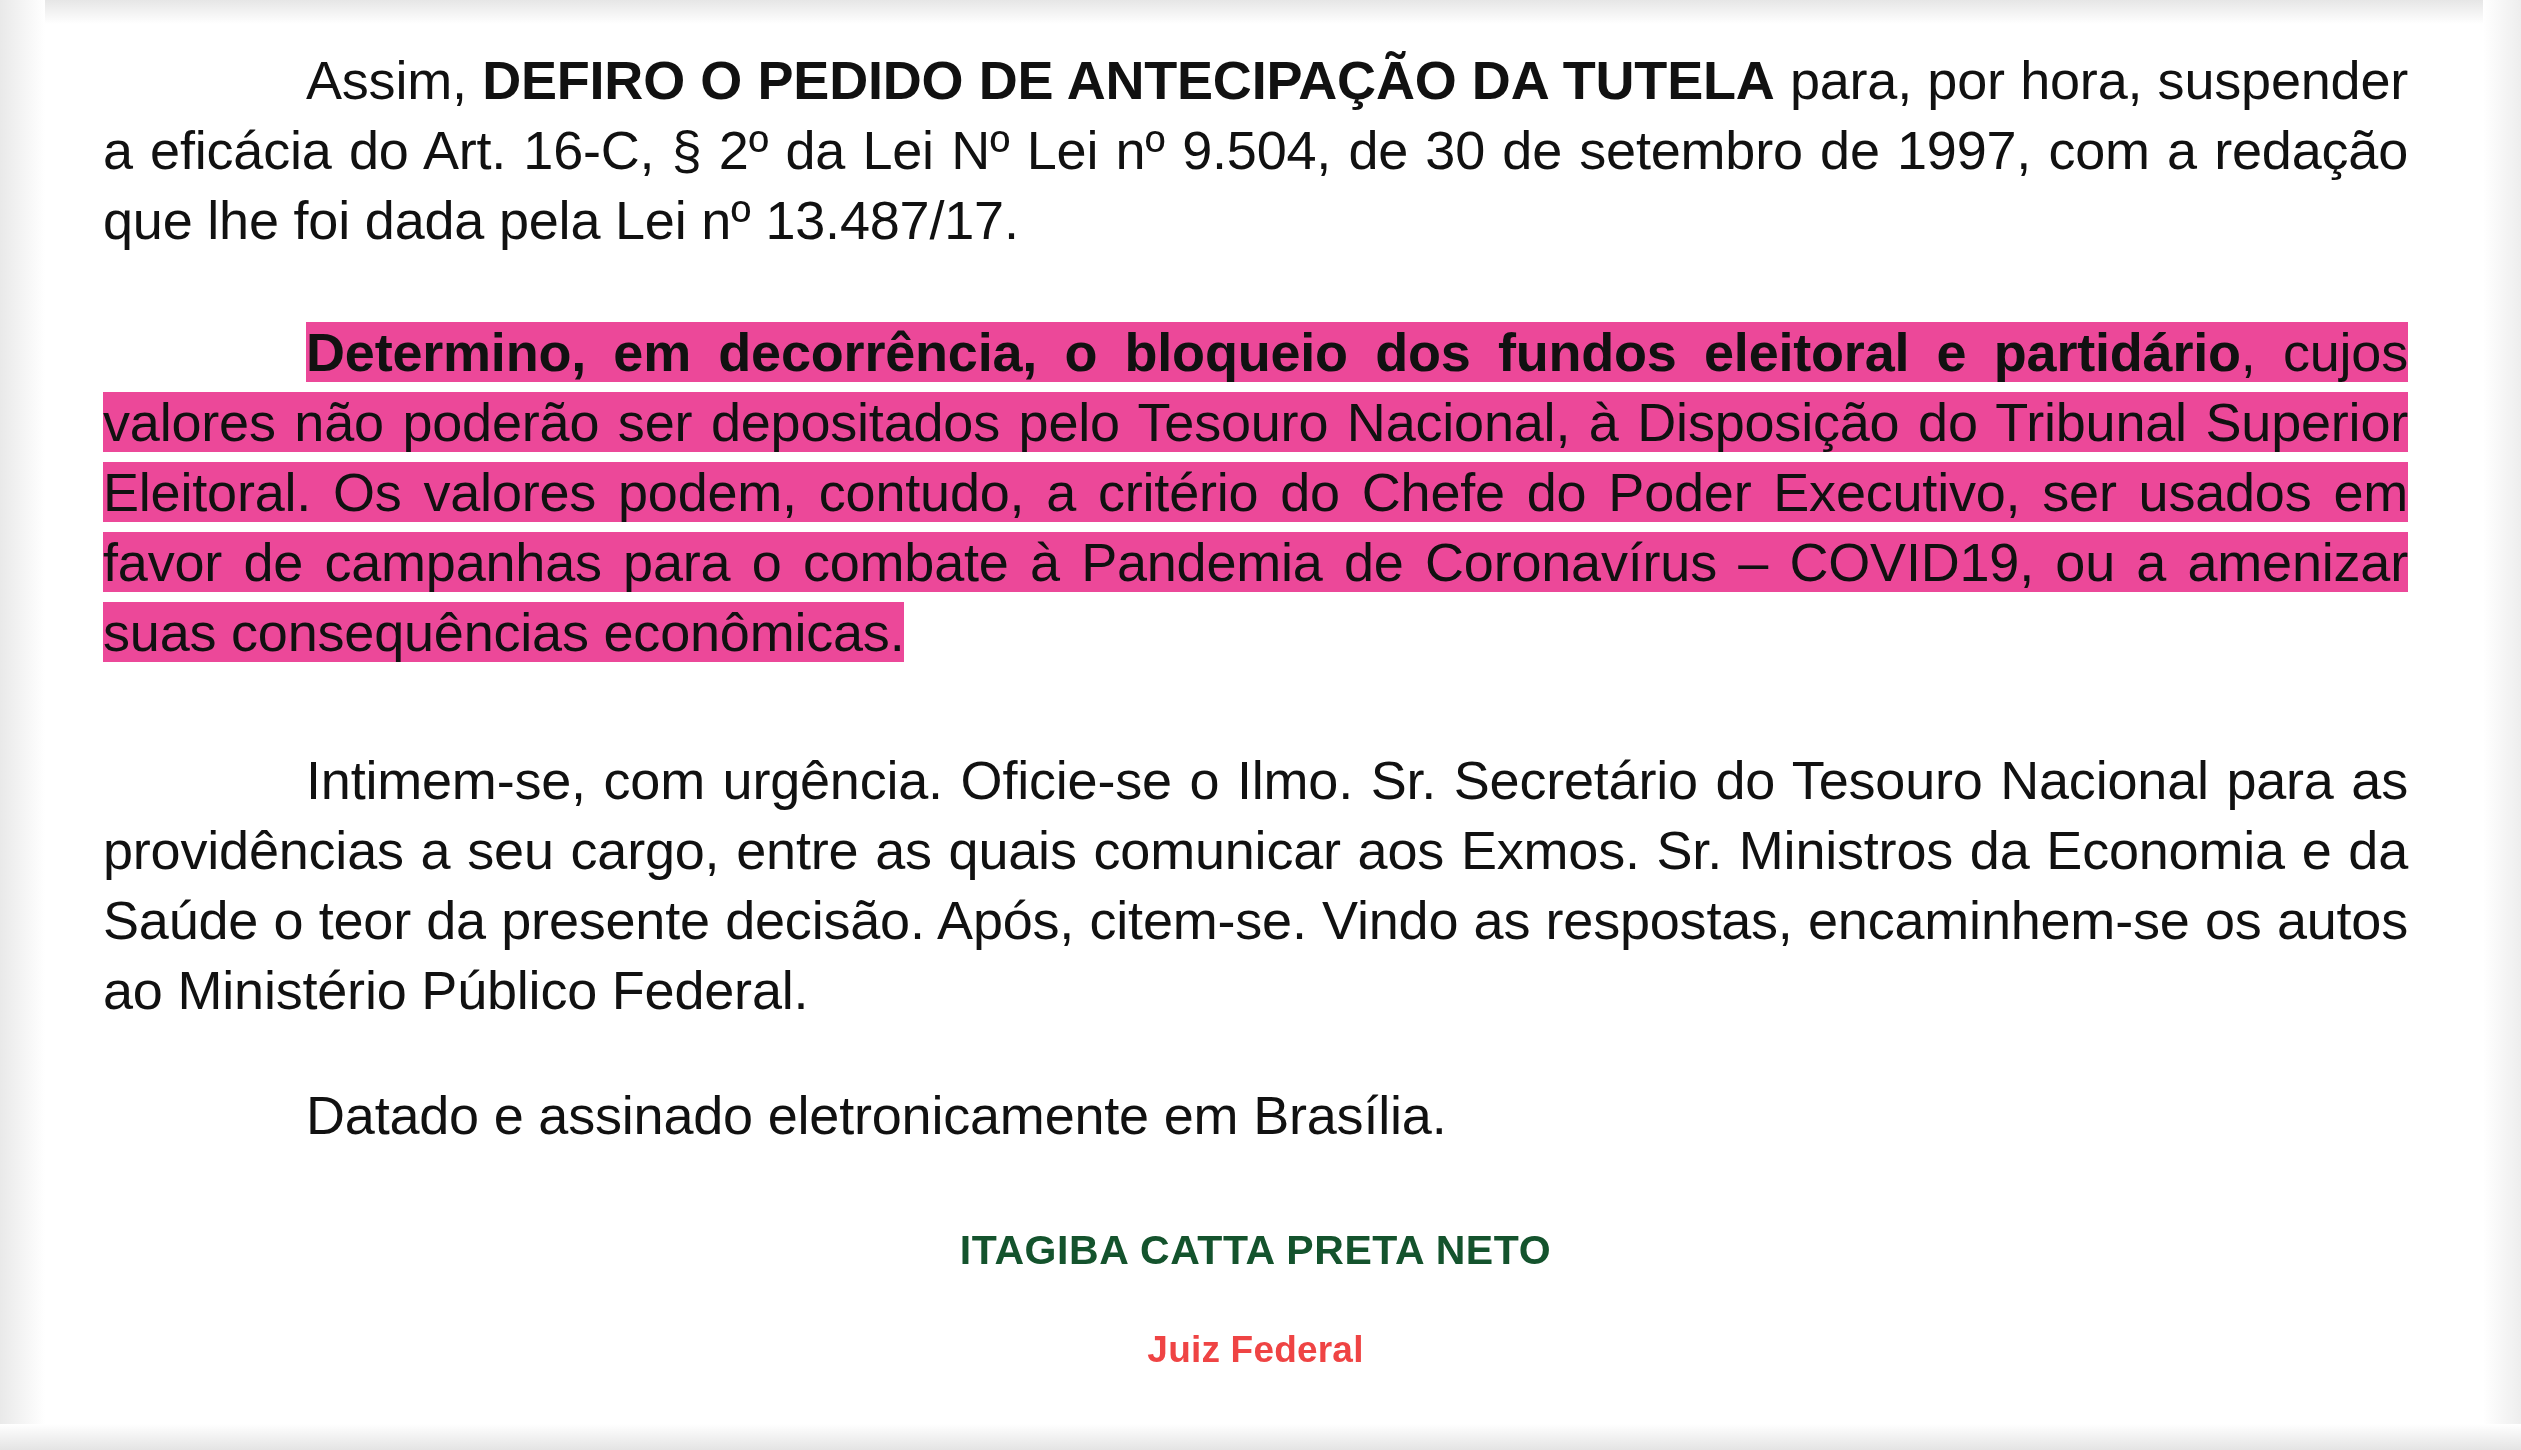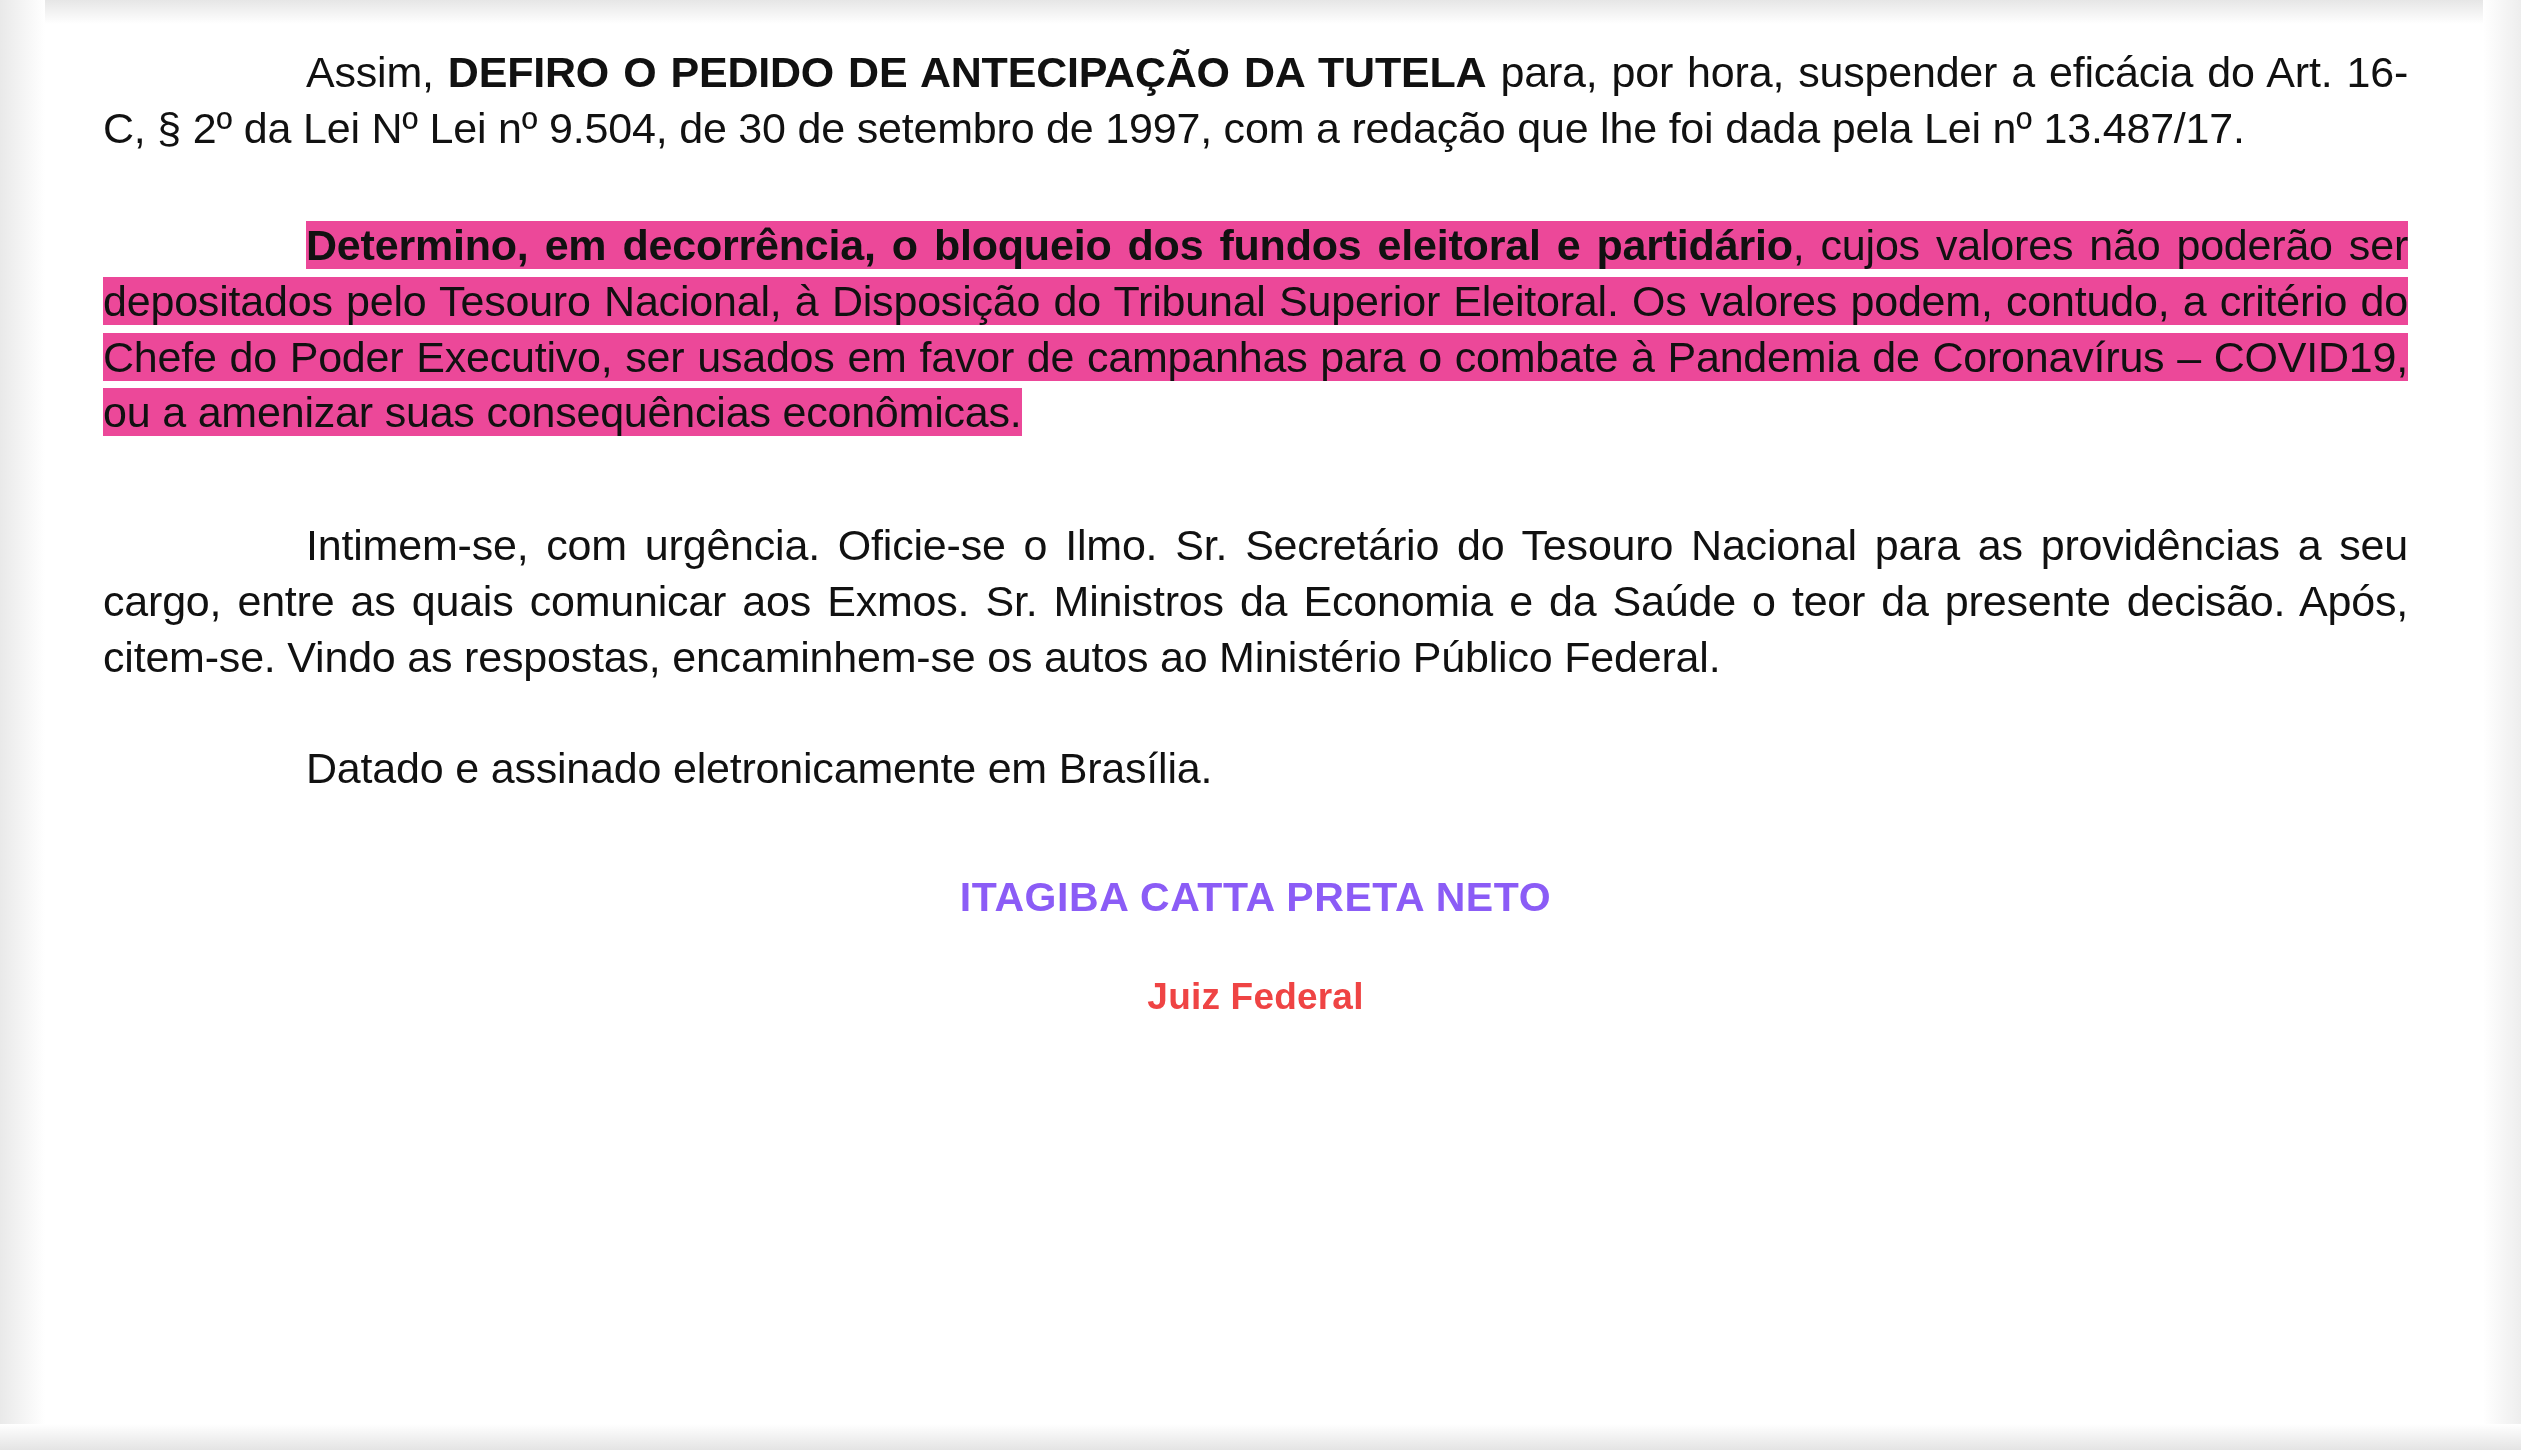--- a/index.html
+++ b/index.html
@@ -22,21 +22,21 @@
     background: #ffffff;
     box-sizing: border-box;
     padding: 45px 110px 0 99px;
   }
   .doc-body {
     width: 2305px;
     margin: 0 auto;
   }
   p.para {
     margin: 0;
-    font-size: 43px;
+    font-size: 54px;
     line-height: 1.30;
     text-align: justify;
     text-justify: inter-word;
     letter-spacing: -0.2px;
     color: #111111;
   }
   p.para.indent {
     text-indent: 203px;
   }
   .gap-lg { height: 61px; }
@@ -47,21 +47,21 @@
     background-color: #ec4899;
     box-decoration-break: clone;
     -webkit-box-decoration-break: clone;
   }
   .sig-name {
     margin: 0;
     font-size: 41px;
     font-weight: bold;
     text-align: center;
     letter-spacing: 0.6px;
-    color: #8b5cf6;
+    color: #14532d;
   }
   .sig-role {
     margin: 0;
     font-size: 37px;
     font-weight: bold;
     text-align: center;
     letter-spacing: 0.2px;
     color: #ef4444;
   }
   .edge-fade-left {

